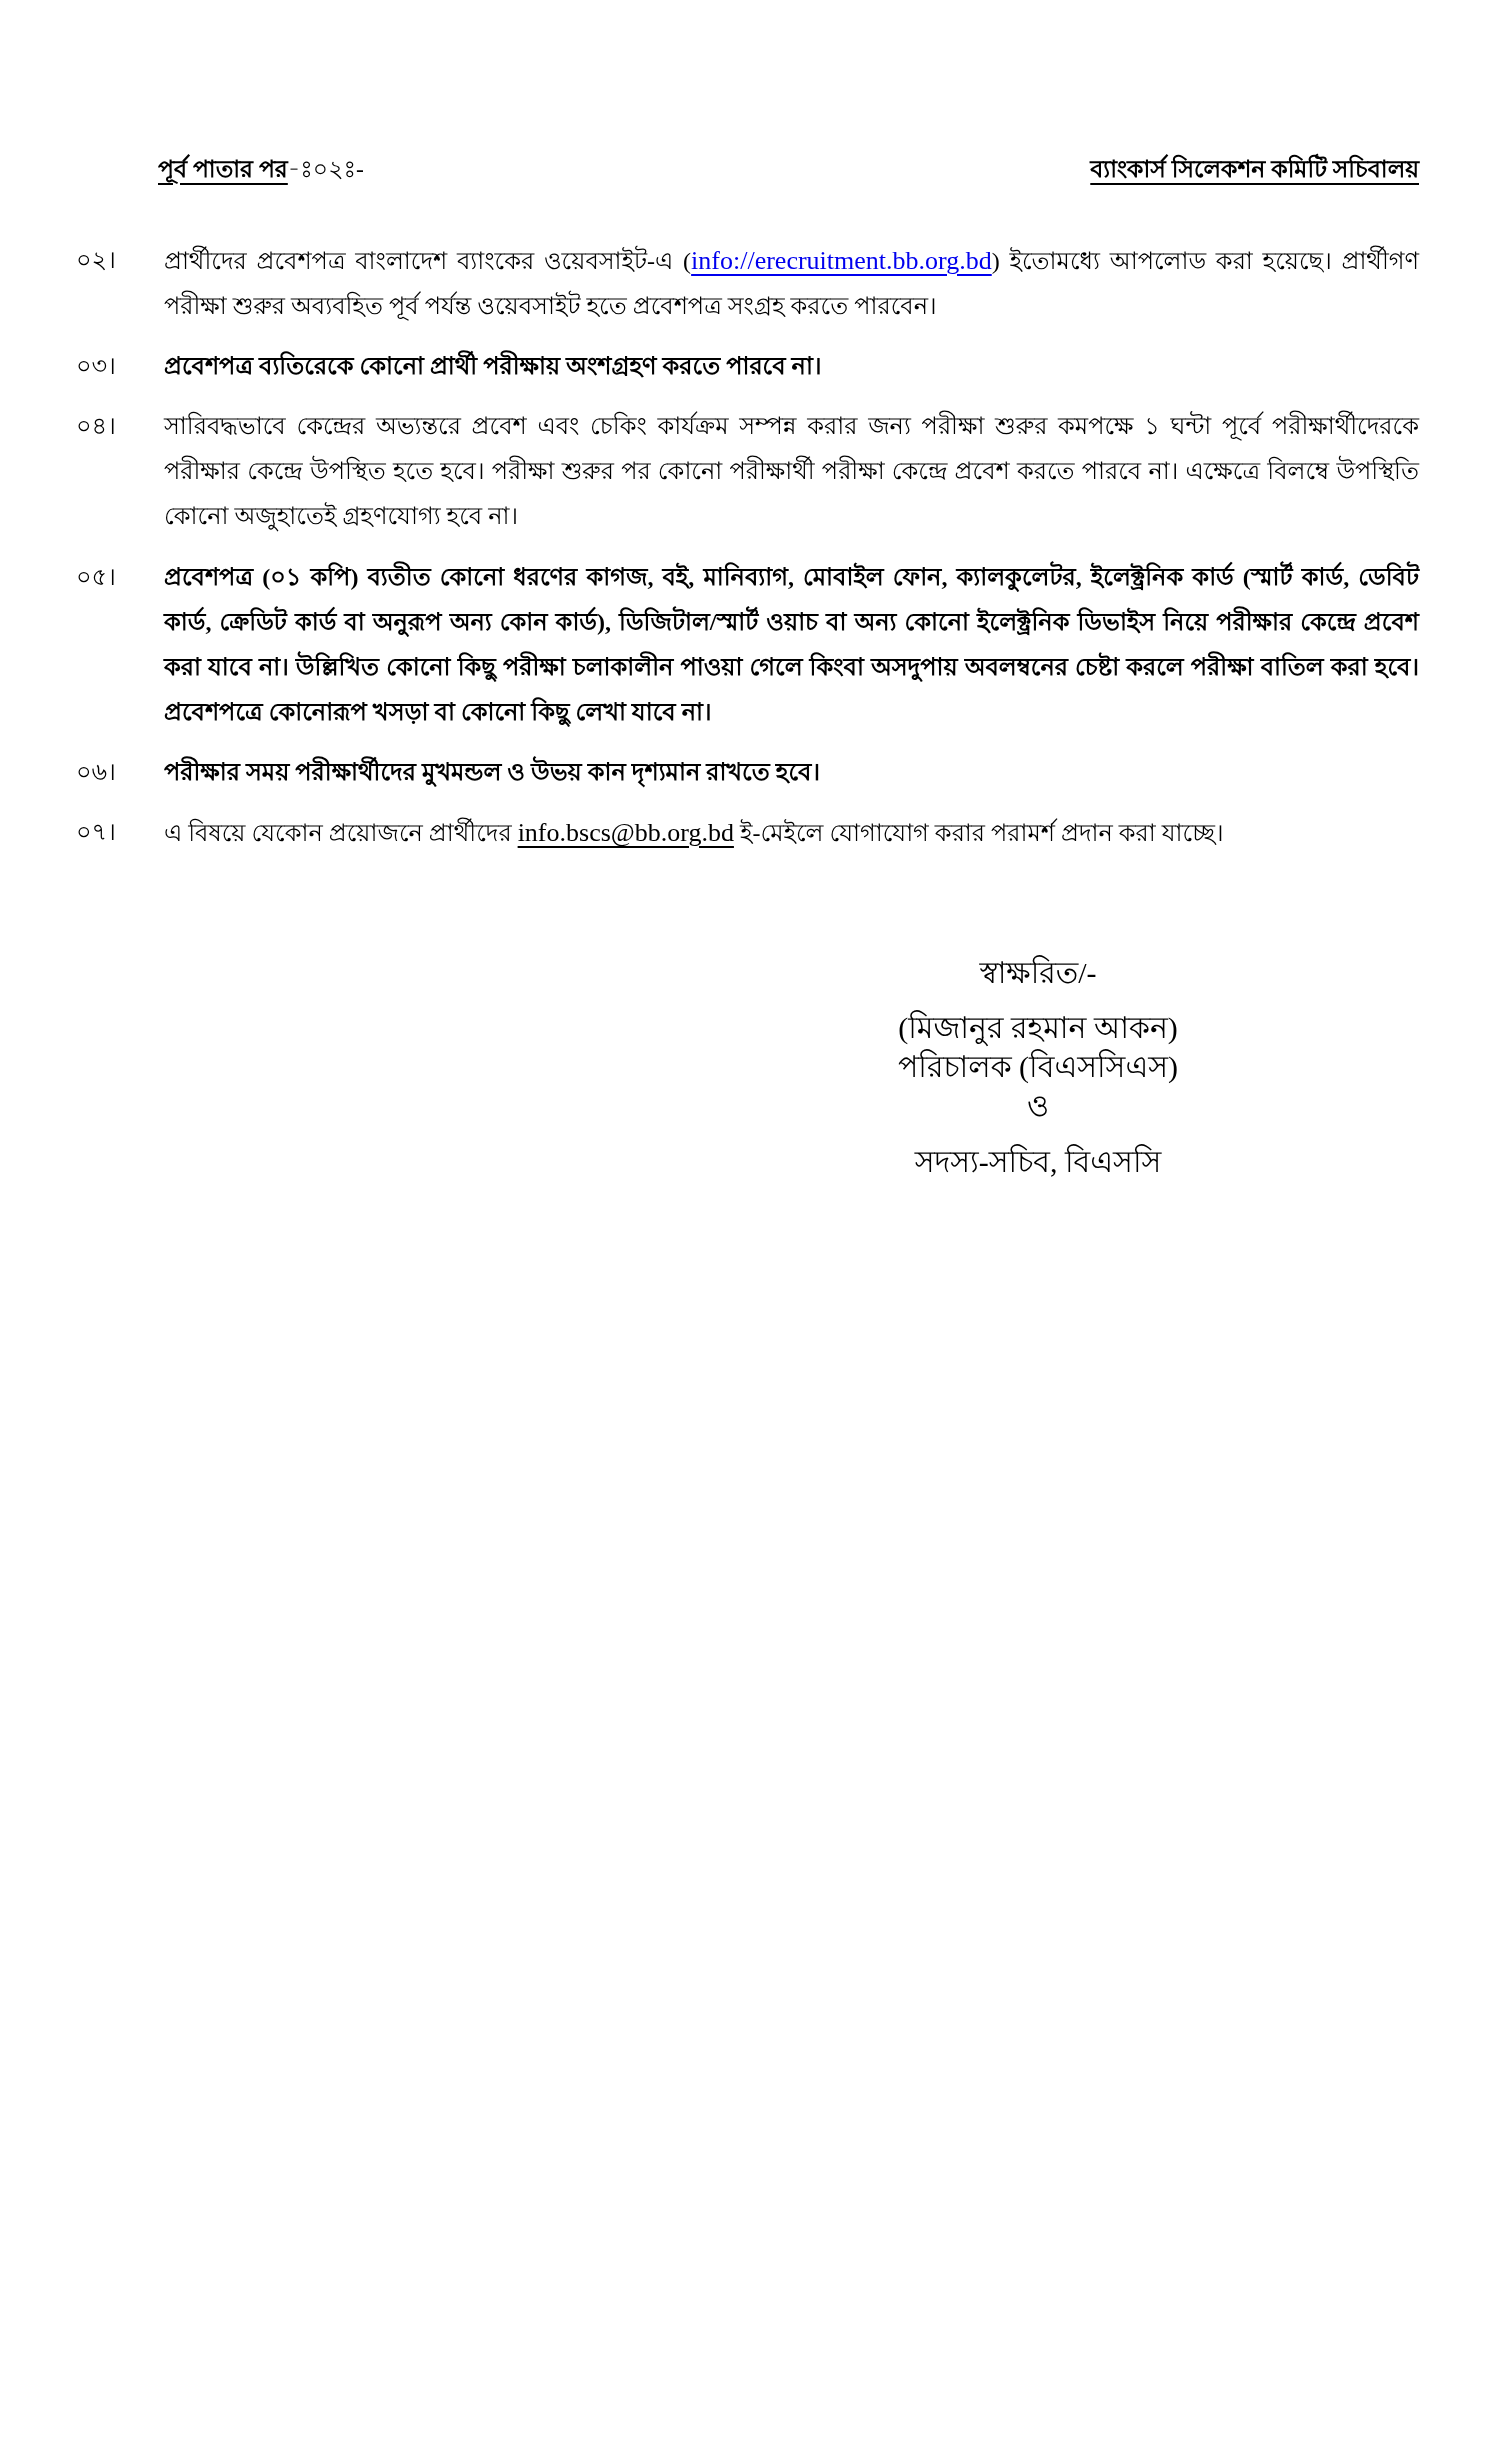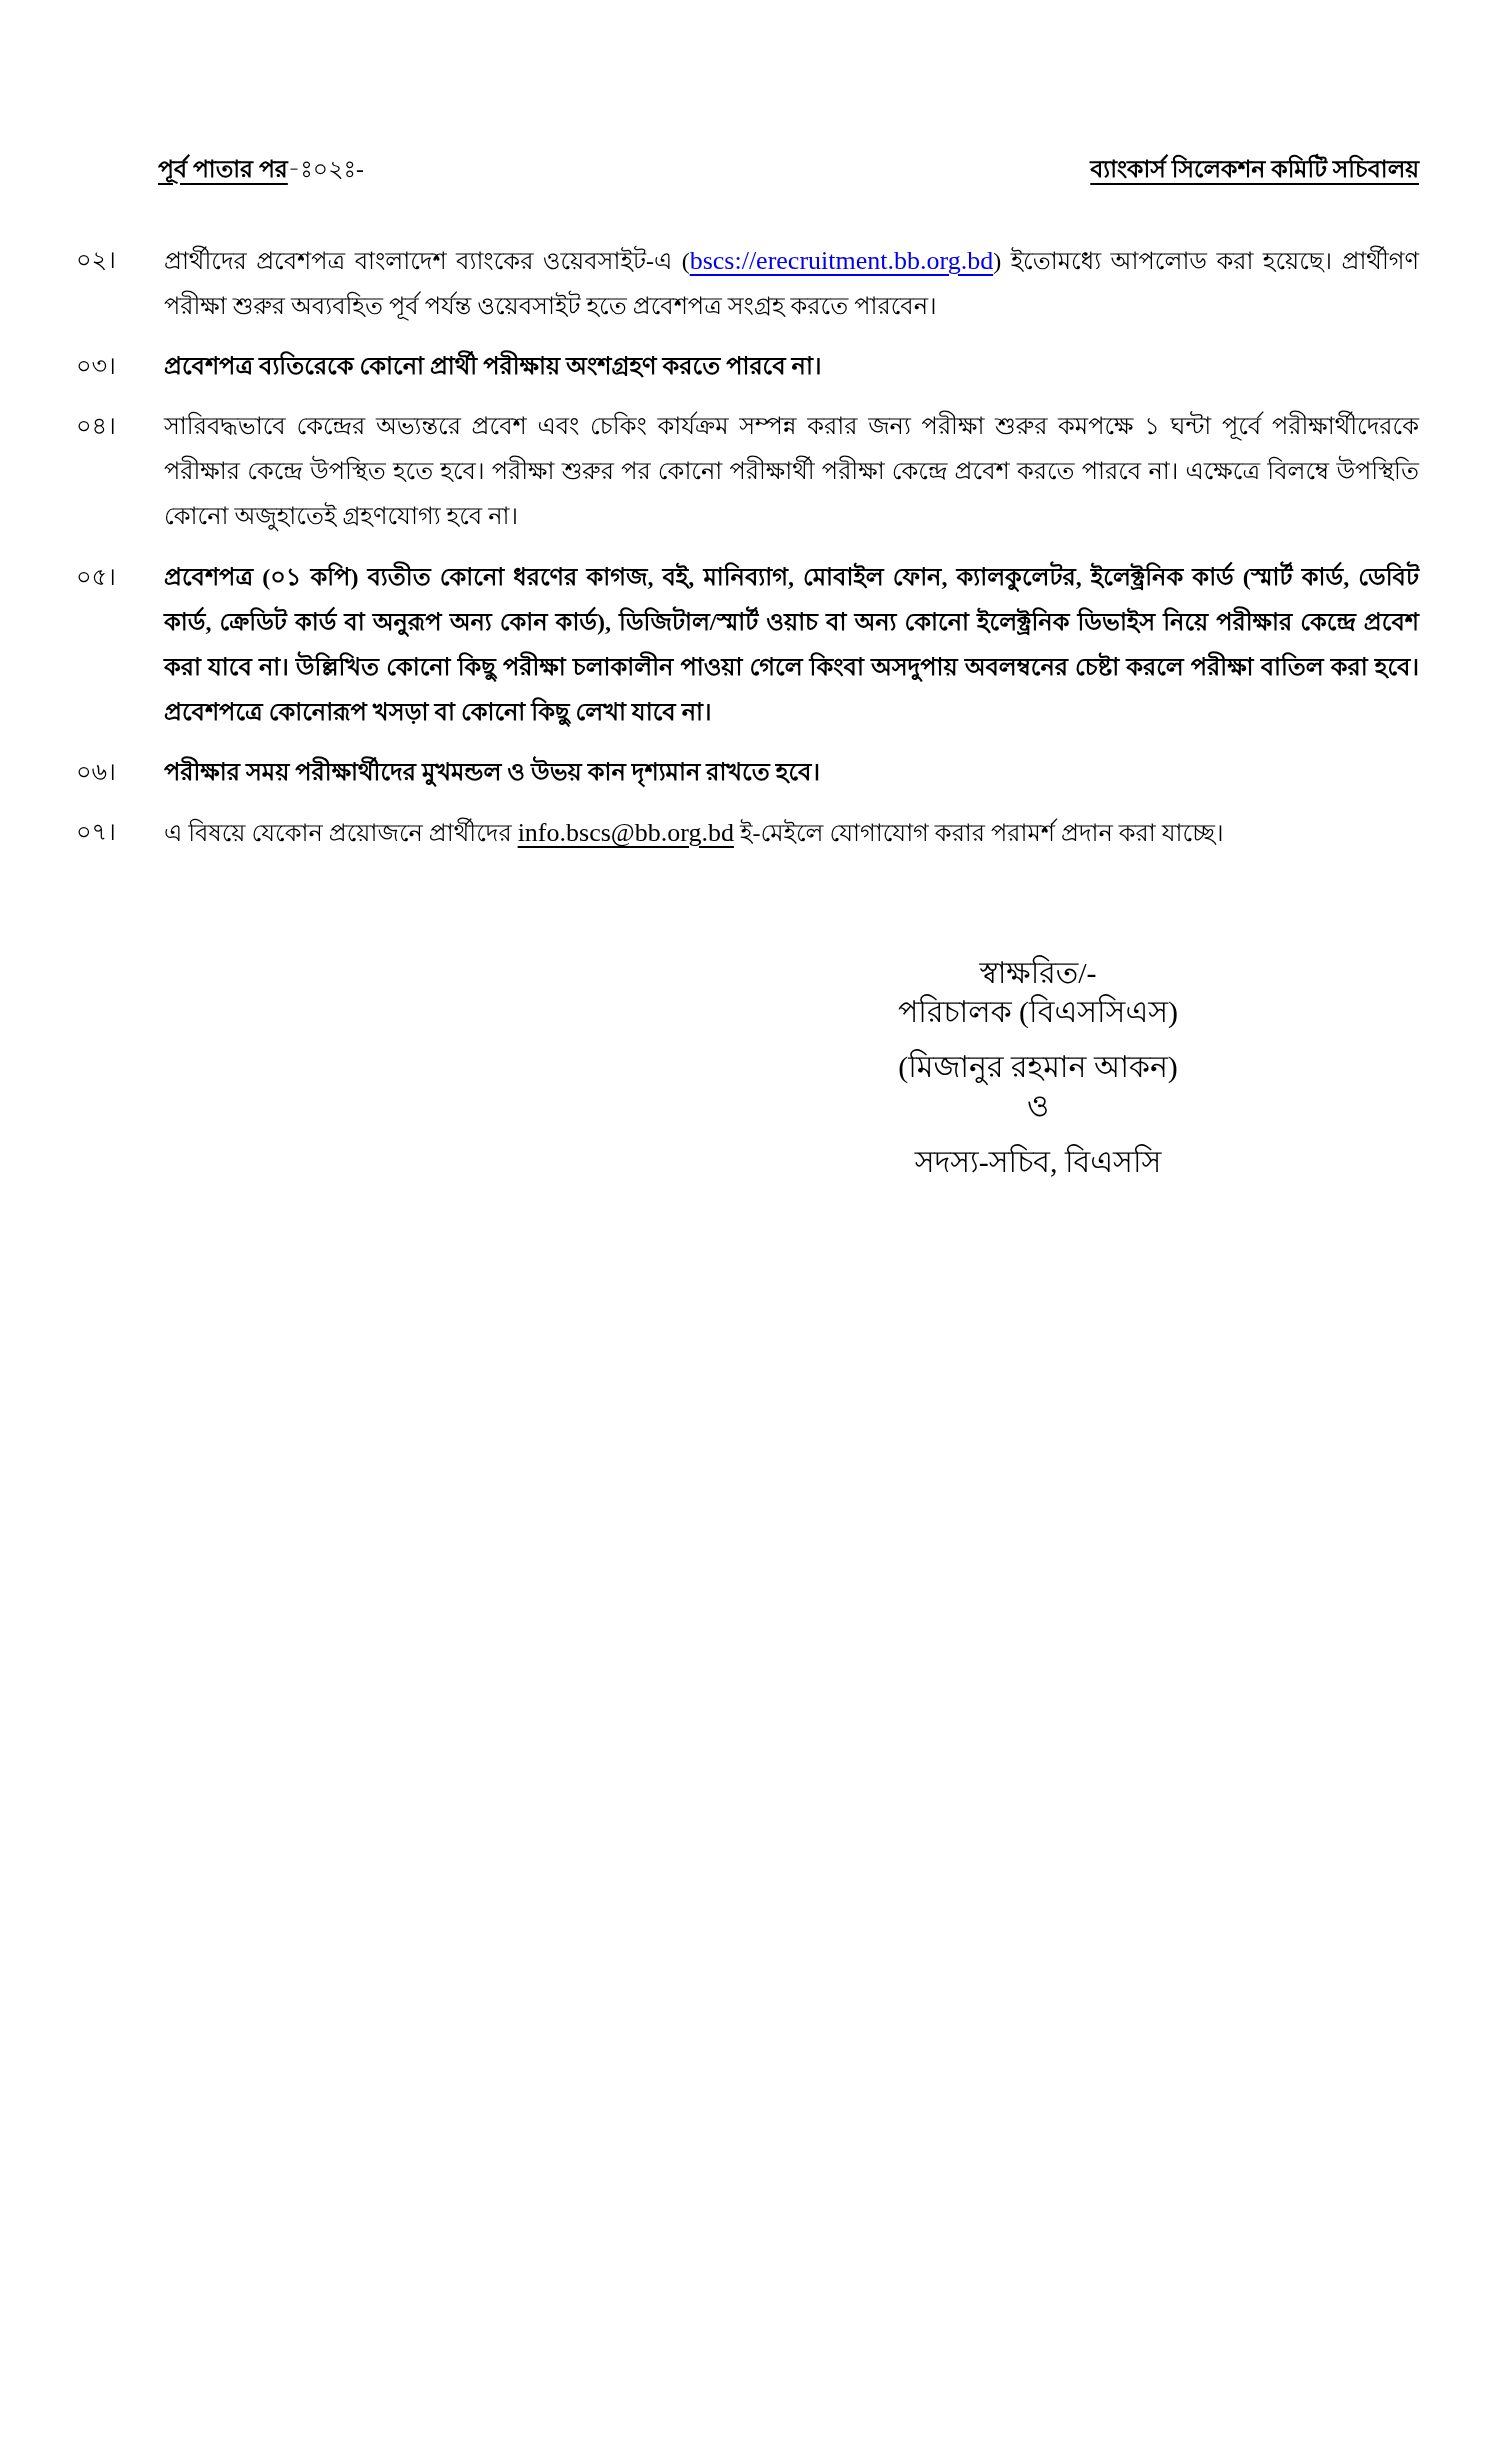--- a/index.html
+++ b/index.html
@@ -98,21 +98,21 @@
   <div class="header">
     <span class="h-left">পূর্ব পাতার পর</span>
     <span class="h-center">-ঃ০২ঃ-</span>
     <span class="h-right">ব্যাংকার্স সিলেকশন কমিটি সচিবালয়</span>
   </div>
 
   <div class="list">
 
     <div class="item">
       <div class="num">০২।</div>
-      <div class="txt"><span>প্রার্থীদের প্রবেশপত্র বাংলাদেশ ব্যাংকের ওয়েবসাইট-এ (</span><a class="weblink">bscs://erecruitment.bb.org.bd</a><span>) ইতোমধ্যে আপলোড করা হয়েছে। প্রার্থীগণ পরীক্ষা শুরুর অব্যবহিত পূর্ব পর্যন্ত ওয়েবসাইট হতে প্রবেশপত্র সংগ্রহ করতে পারবেন।</span></div>
+      <div class="txt"><span>প্রার্থীদের প্রবেশপত্র বাংলাদেশ ব্যাংকের ওয়েবসাইট-এ (</span><a class="weblink">info://erecruitment.bb.org.bd</a><span>) ইতোমধ্যে আপলোড করা হয়েছে। প্রার্থীগণ পরীক্ষা শুরুর অব্যবহিত পূর্ব পর্যন্ত ওয়েবসাইট হতে প্রবেশপত্র সংগ্রহ করতে পারবেন।</span></div>
     </div>
 
     <div class="item bold">
       <div class="num">০৩।</div>
       <div class="txt">প্রবেশপত্র ব্যতিরেকে কোনো প্রার্থী পরীক্ষায় অংশগ্রহণ করতে পারবে না।</div>
     </div>
 
     <div class="item">
       <div class="num">০৪।</div>
       <div class="txt">সারিবদ্ধভাবে কেন্দ্রের অভ্যন্তরে প্রবেশ এবং চেকিং কার্যক্রম সম্পন্ন করার জন্য পরীক্ষা শুরুর কমপক্ষে ১ ঘন্টা পূর্বে পরীক্ষার্থীদেরকে পরীক্ষার কেন্দ্রে উপস্থিত হতে হবে। পরীক্ষা শুরুর পর কোনো পরীক্ষার্থী পরীক্ষা কেন্দ্রে প্রবেশ করতে পারবে না। এক্ষেত্রে বিলম্বে উপস্থিতি কোনো অজুহাতেই গ্রহণযোগ্য হবে না।</div>
@@ -130,20 +130,20 @@
 
     <div class="item">
       <div class="num">০৭।</div>
       <div class="txt"><span>এ বিষয়ে যেকোন প্রয়োজনে প্রার্থীদের </span><a class="email">info.bscs@bb.org.bd</a><span> ই-মেইলে যোগাযোগ করার পরামর্শ প্রদান করা যাচ্ছে।</span></div>
     </div>
 
   </div>
 
   <div class="signature">
     <span class="sig-line">স্বাক্ষরিত/-</span>
+    <span class="sig-line sig-gap">(মিজানুর রহমান আকন)</span>
     <span class="sig-line">পরিচালক (বিএসসিএস)</span>
-    <span class="sig-line sig-gap">(মিজানুর রহমান আকন)</span>
     <span class="sig-line">ও</span>
     <span class="sig-line sig-gap sig-underline">সদস্য-সচিব, বিএসসি</span>
   </div>
 
 </div>
 
 
 </body></html>

